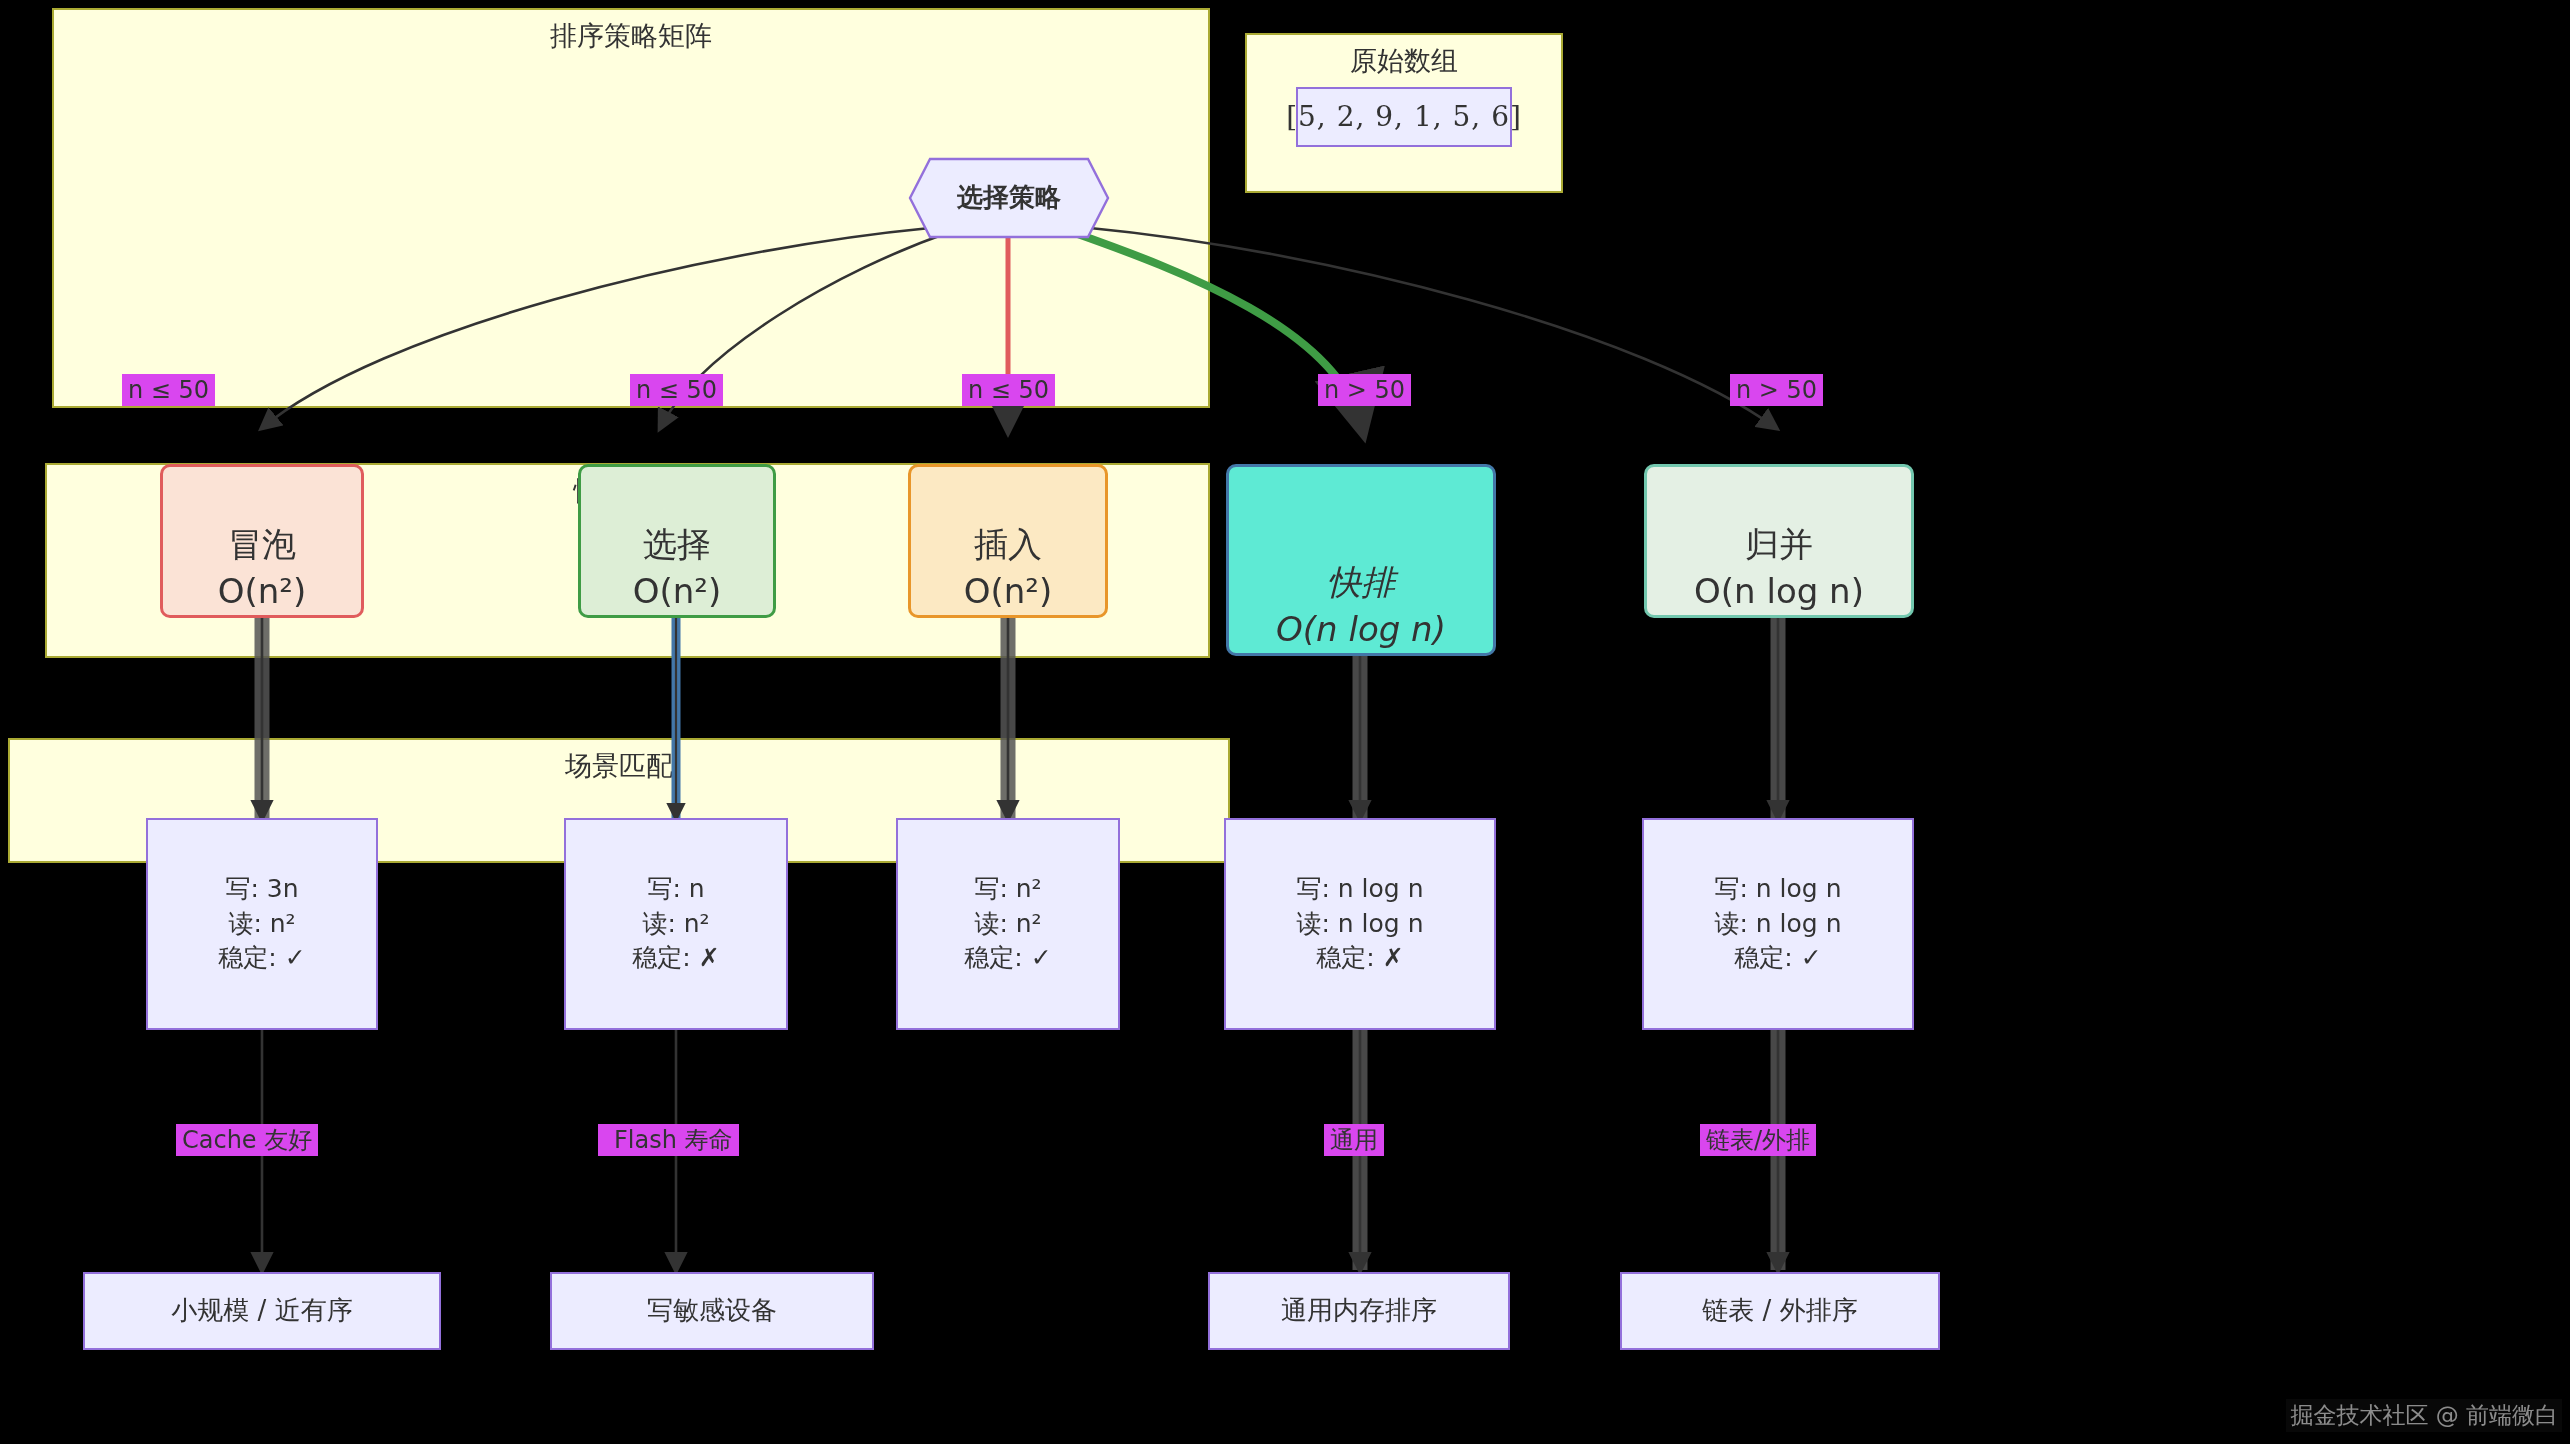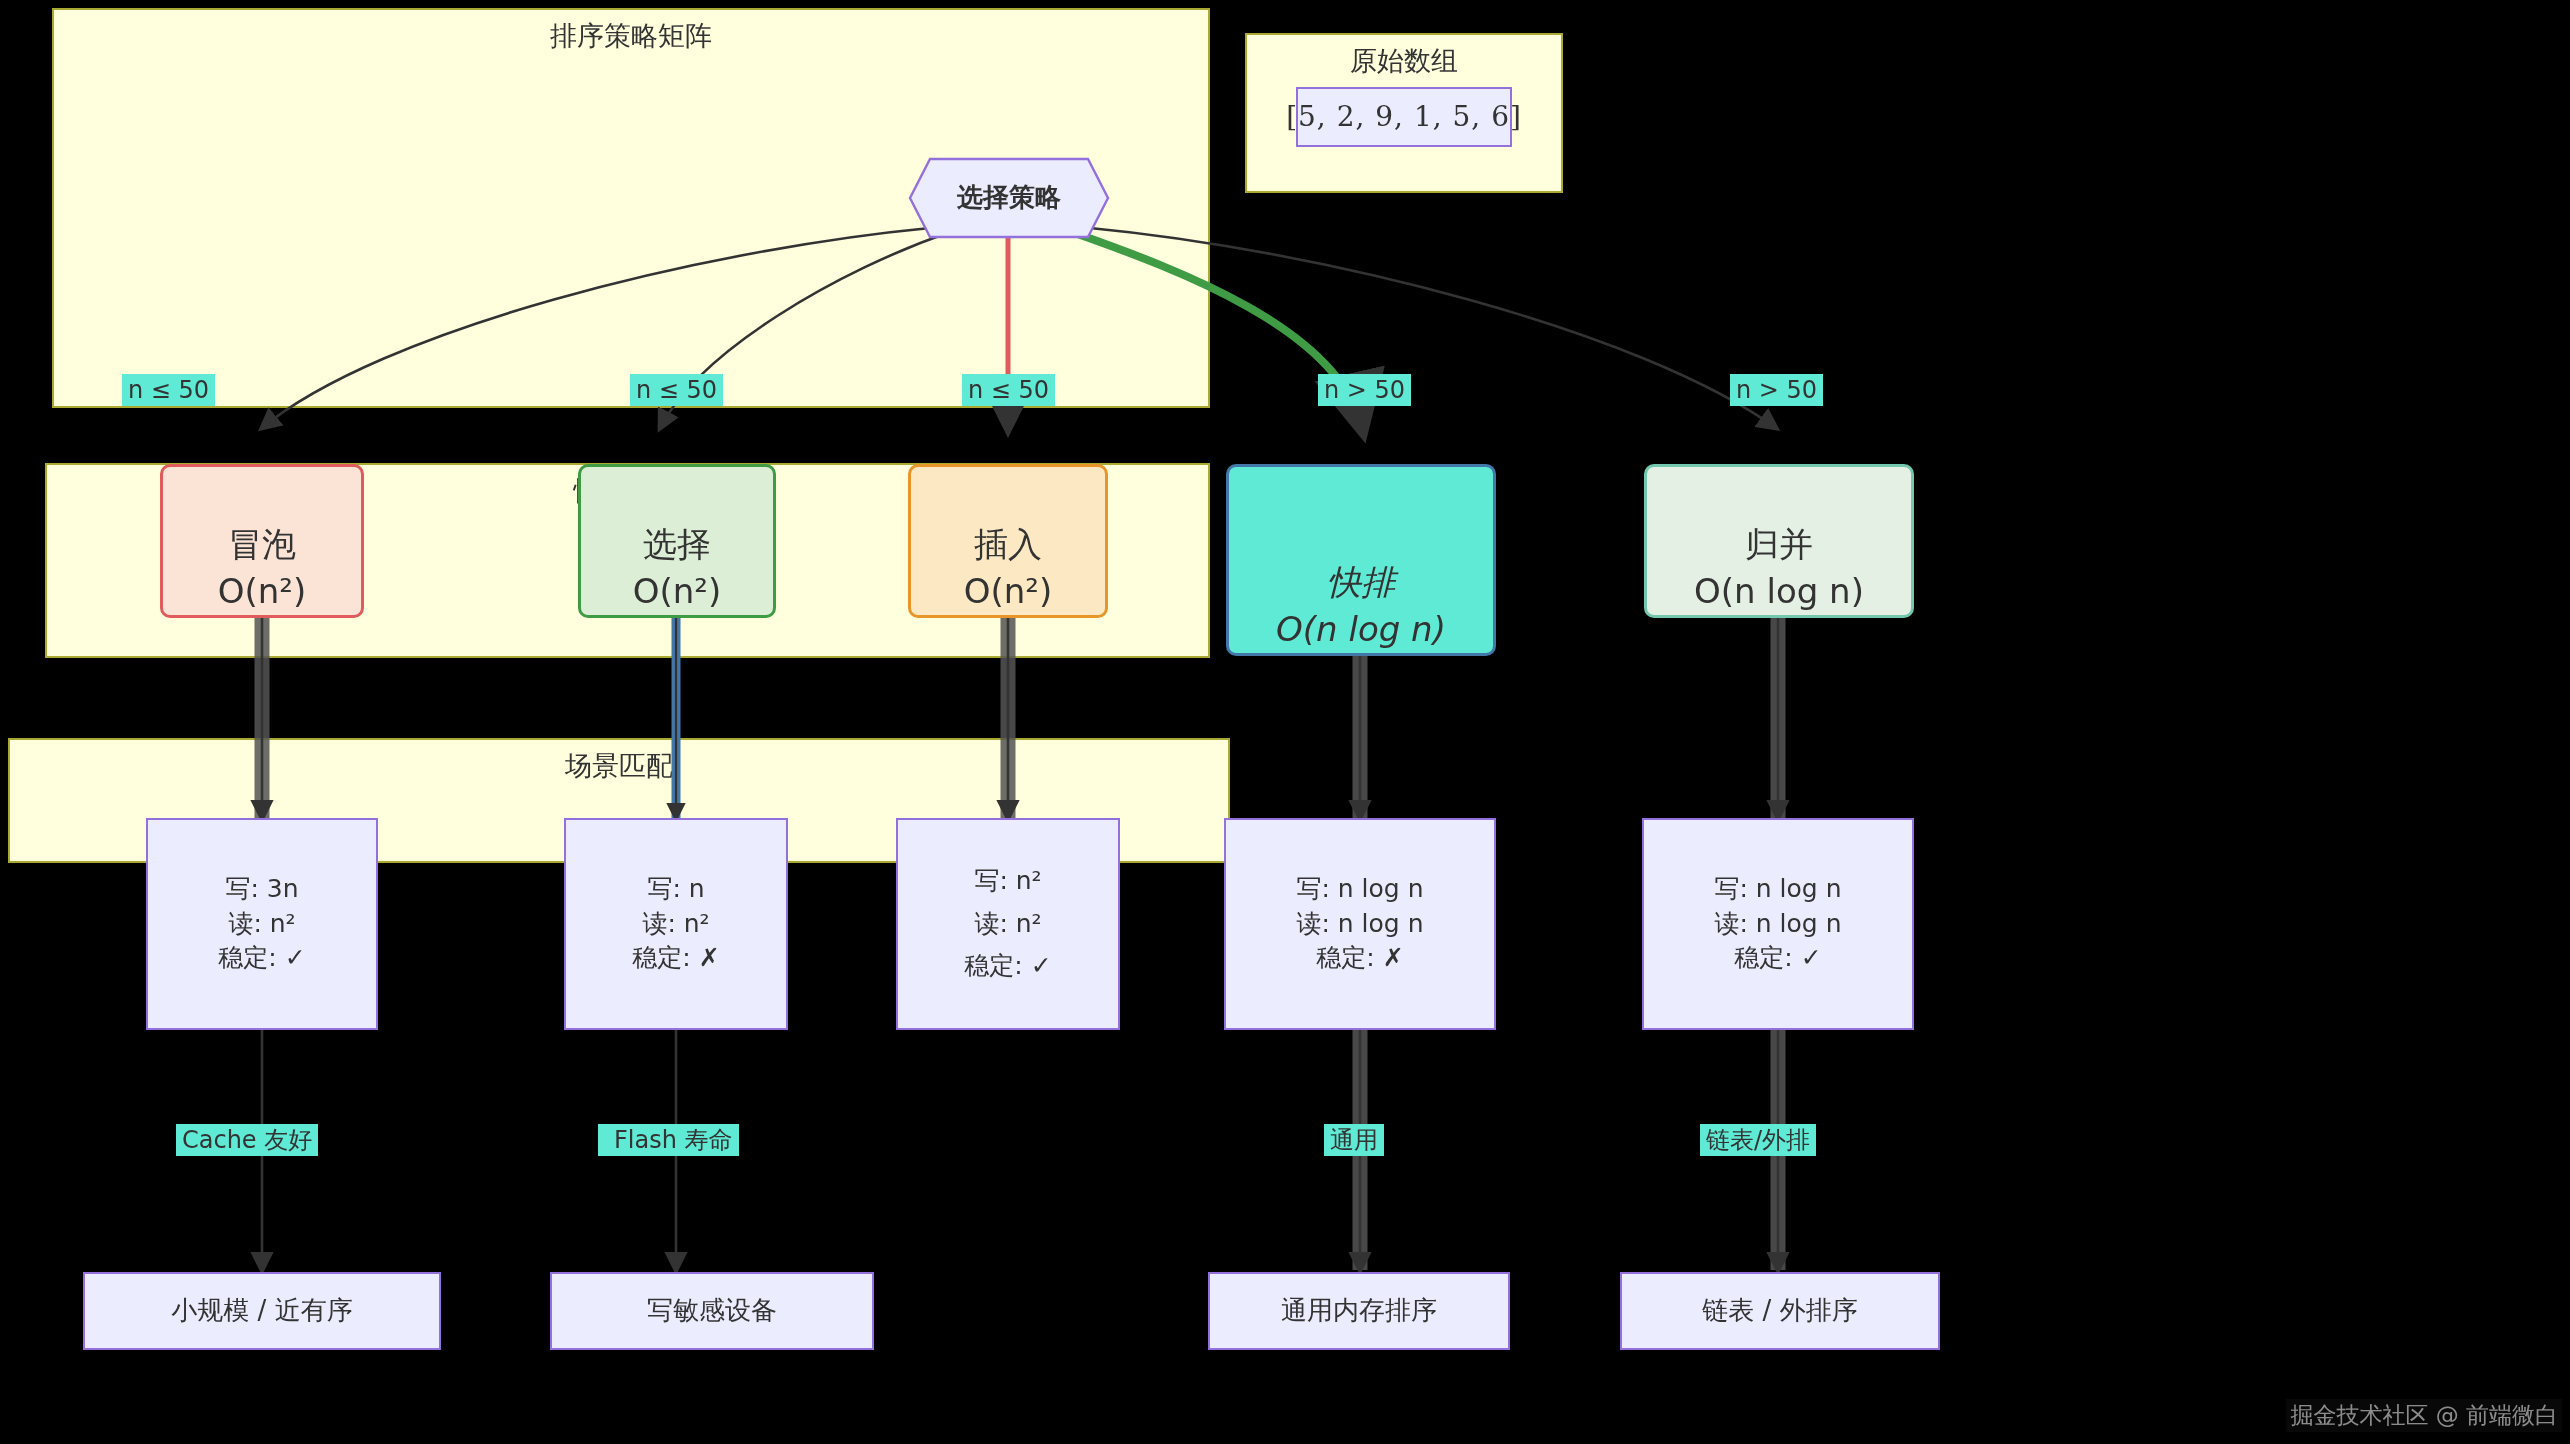--- a/index.html
+++ b/index.html
@@ -95,21 +95,21 @@
     background: #ececff;
     border: 2px solid #9370db;
     font-size: 28px;
     letter-spacing: 1px;
     font-family: "DejaVu Serif", "Liberation Serif", serif;
   }
 
   
   .edge-label {
     position: absolute;
-    background: #5eead4;
+    background: #d946ef;
     color: #333333;
     font-size: 24px;
     padding: 3px 6px;
     box-sizing: border-box;
     white-space: nowrap;
     font-family: "DejaVu Sans", "Liberation Sans", sans-serif;
     line-height: 1.1;
   }
 
   
@@ -258,21 +258,21 @@
     <span class="ln">读: n²</span>
     <span class="ln">稳定: ✓</span>
   </div>
 
   <div class="node metric" style="left:564px; top:818px; width:224px; height:212px;">
     <span class="ln">写: n</span>
     <span class="ln">读: n²</span>
     <span class="ln">稳定: ✗</span>
   </div>
 
-  <div class="node metric" style="left:896px; top:818px; width:224px; height:212px;gap:8px;">
+  <div class="node metric" style="left:896px; top:818px; width:224px; height:212px;">
     <span class="ln">写: n²</span>
     <span class="ln">读: n²</span>
     <span class="ln">稳定: ✓</span>
   </div>
 
   <div class="node metric" style="left:1224px; top:818px; width:272px; height:212px;">
     <span class="ln">写: n log n</span>
     <span class="ln">读: n log n</span>
     <span class="ln">稳定: ✗</span>
   </div>

